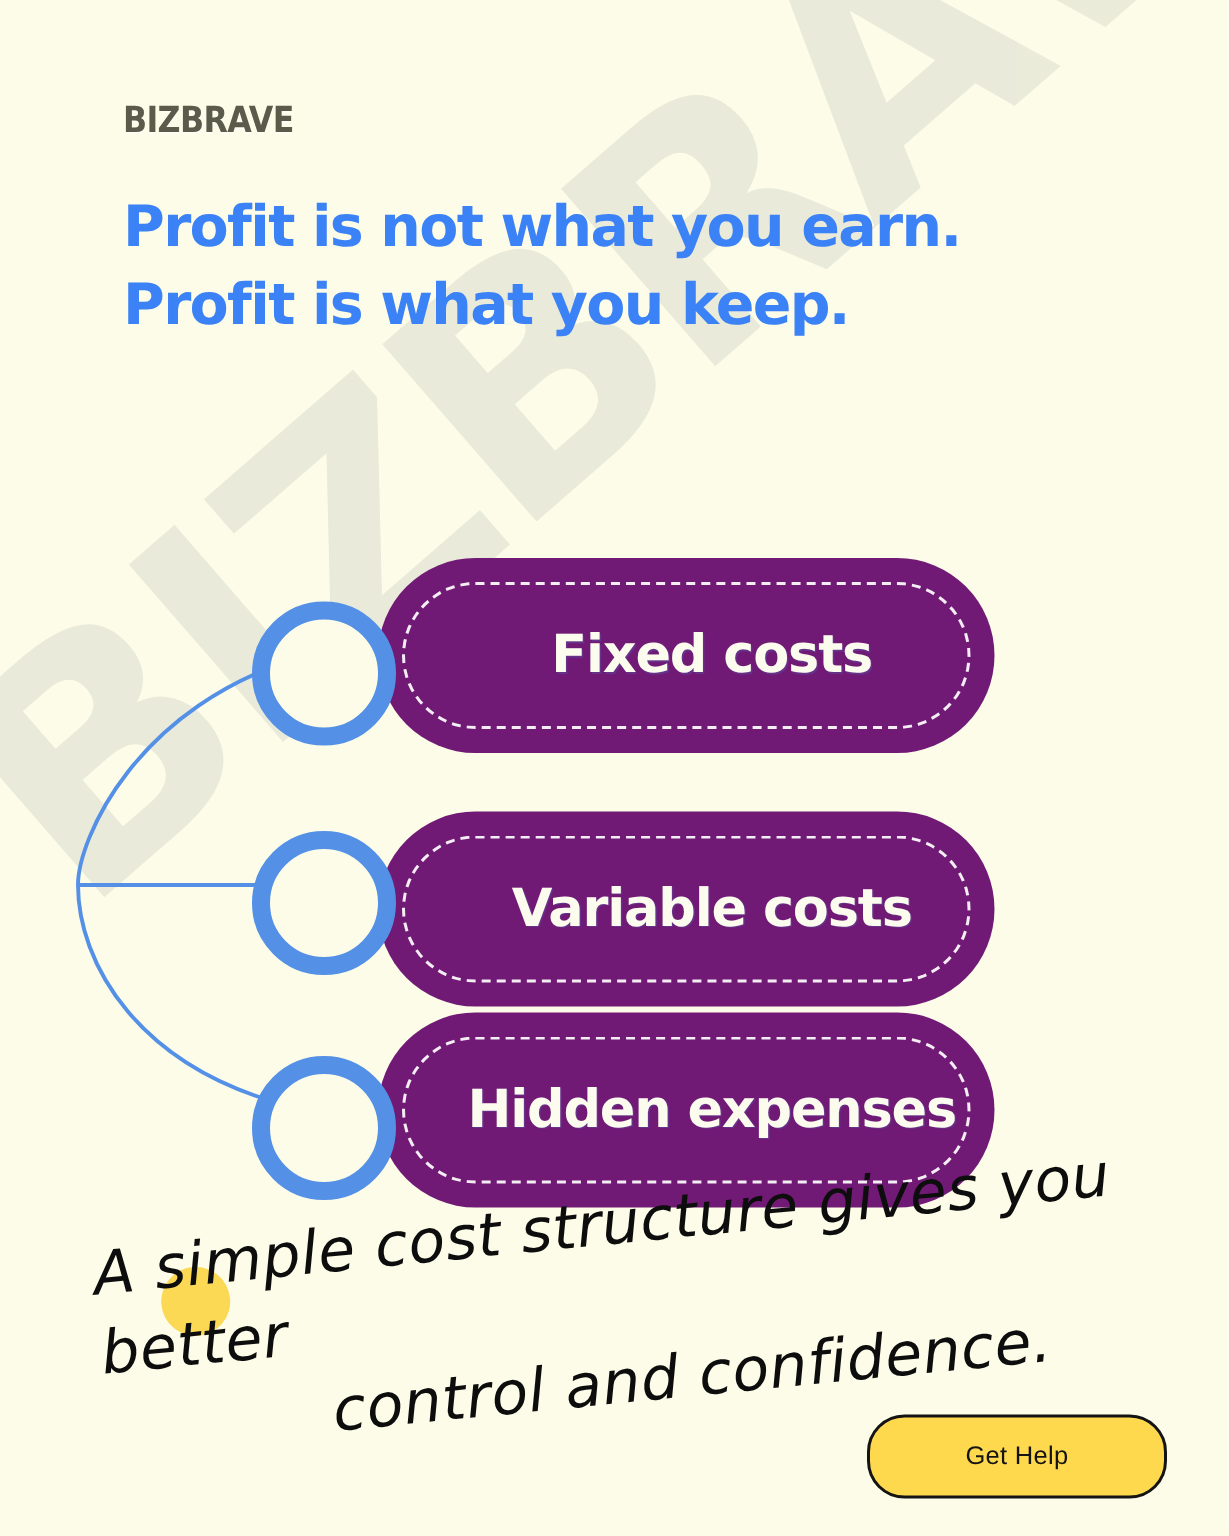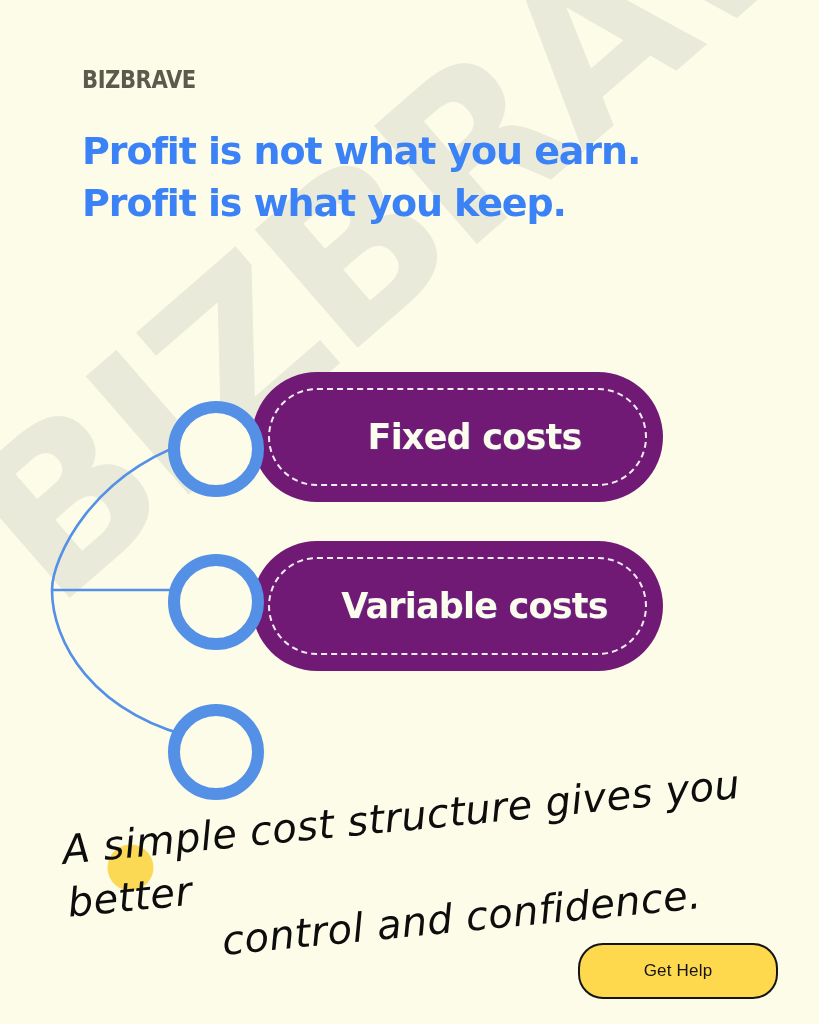--- a/index.html
+++ b/index.html
@@ -247,20 +247,24 @@
   </svg>
 
   <div class="pill p1">
     <div class="dashed"></div>
     <div class="pill-label">Fixed costs</div>
   </div>
   <div class="pill p2">
     <div class="dashed"></div>
     <div class="pill-label">Variable costs</div>
   </div>
+  <div class="pill p3">
+    <div class="dashed"></div>
+    <div class="pill-label">Hidden expenses</div>
+  </div>
 
   <div class="node n1"></div>
   <div class="node n2"></div>
   <div class="node n3"></div>
 
   <div class="caption">
     <div class="hl-dot"></div>
     <span class="hw hw-line1">A simple cost structure gives you better</span>
     <span class="hw hw-line2">control and confidence.</span>
   </div>

